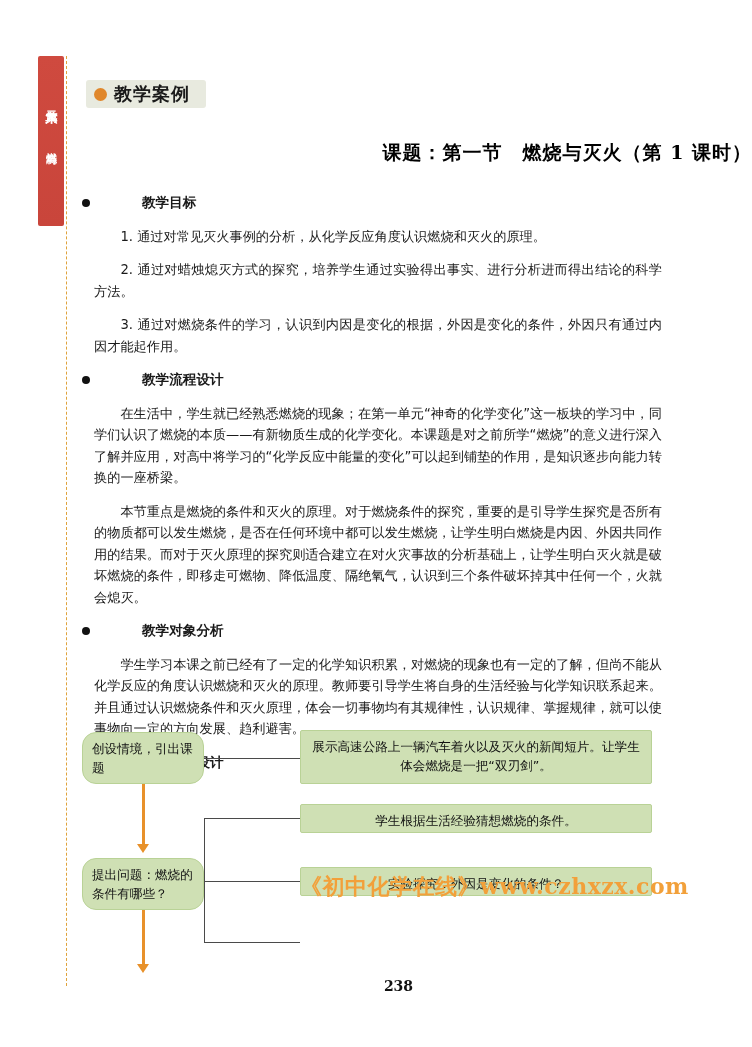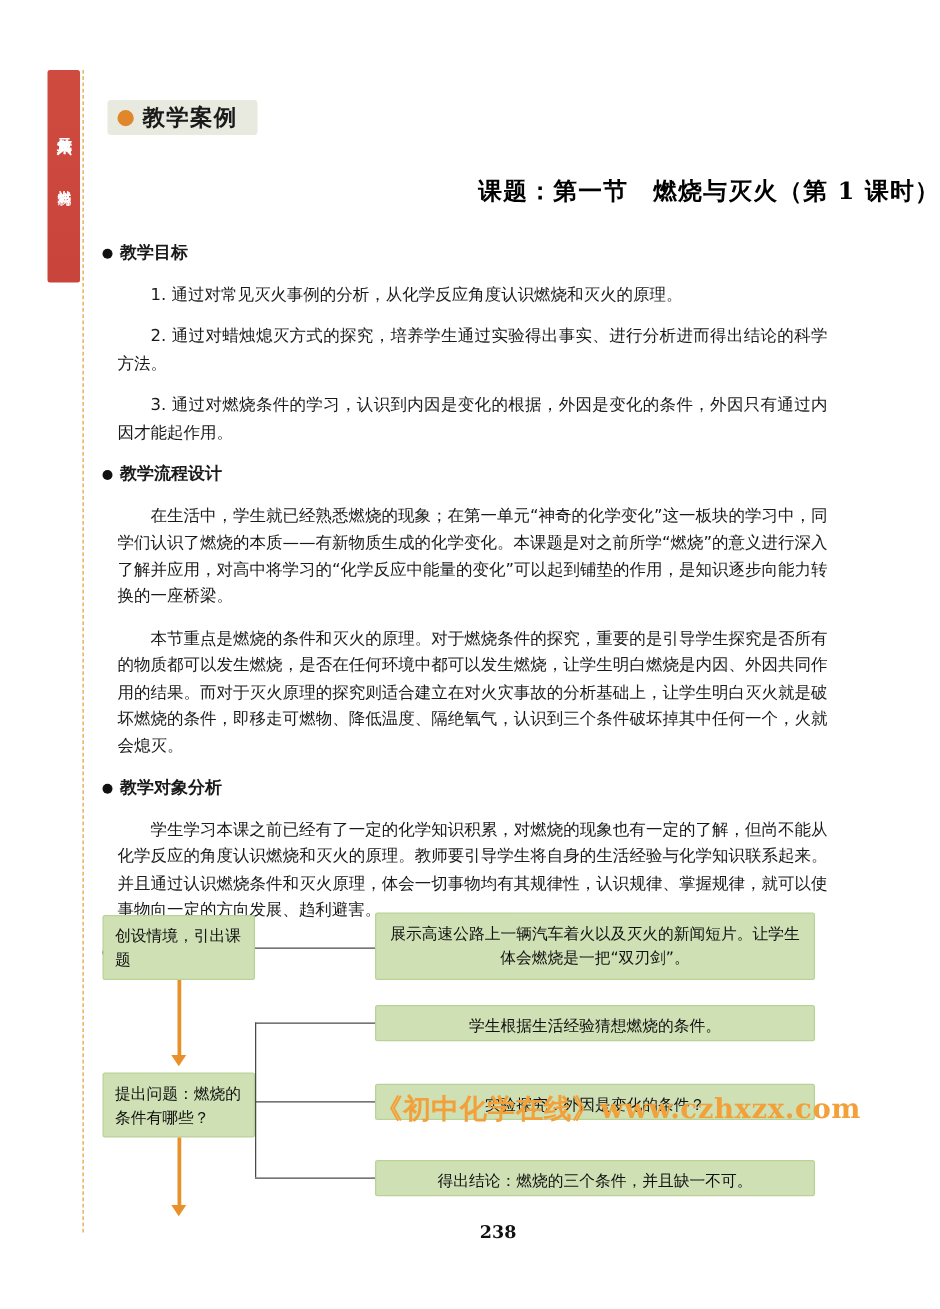--- a/index.html
+++ b/index.html
@@ -117,20 +117,21 @@
     line-height: 21.5px;
     color: #1a1a1a;
     text-align: justify;
   }
   .sec-head {
     font-weight: bold;
     font-size: 13.6px;
     margin: 6px 0 2px 0;
     display: flex;
     align-items: center;
+    gap: 46px;
   }
   .sec-head .bullet {
     width: 8px;
     height: 8px;
     border-radius: 50%;
     background: #111;
     display: inline-block;
     margin-right: 6px;
     flex: none;
   }
@@ -152,21 +153,21 @@
     background: #cfe0b4;
     border: 1px solid #b9d296;
     color: #111;
     font-size: 12.6px;
     line-height: 19px;
     box-sizing: border-box;
     padding: 6px 9px;
   }
   .node.left {
     width: 122px;
-    border-radius: 2px;
+    border-radius: 14px;
   }
   .node.right {
     border-radius: 2px;
     text-align: center;
   }
   .connector {
     position: absolute;
     border-color: #4a4a4a;
     border-style: solid;
     border-width: 0;
@@ -273,21 +274,20 @@
 
     <div class="node left" style="left:0px; top:132px; height:52px;">提出问题：燃烧的条件有哪些？</div>
 
     <div class="connector" style="left:122px; top:92px; width:0; height:124px; border-left-width:1px;"></div>
     <div class="connector" style="left:122px; top:92px; width:96px; height:0; border-top-width:1px;"></div>
     <div class="connector" style="left:122px; top:155px; width:96px; height:0; border-top-width:1px;"></div>
     <div class="connector" style="left:122px; top:216px; width:96px; height:0; border-top-width:1px;"></div>
 
     <div class="node right" style="left:218px; top:78px; width:352px; height:29px;">学生根据生活经验猜想燃烧的条件。</div>
     <div class="node right" style="left:218px; top:141px; width:352px; height:29px;">实验探究：外因是变化的条件？</div>
-    <div class="node right" style="left:218px; top:202px; width:352px; height:29px;">得出结论：燃烧的三个条件，并且缺一不可。</div>
 
     <div class="vline-orange" style="left:60px; top:184px; height:56px;"></div>
     <div class="arrow-down" style="left:55px; top:238px;"></div>
   </div>
 
   <div class="watermark">《初中化学在线》www.czhxzx.com</div>
 
   <div class="page-num">238</div>
 
 </div>

